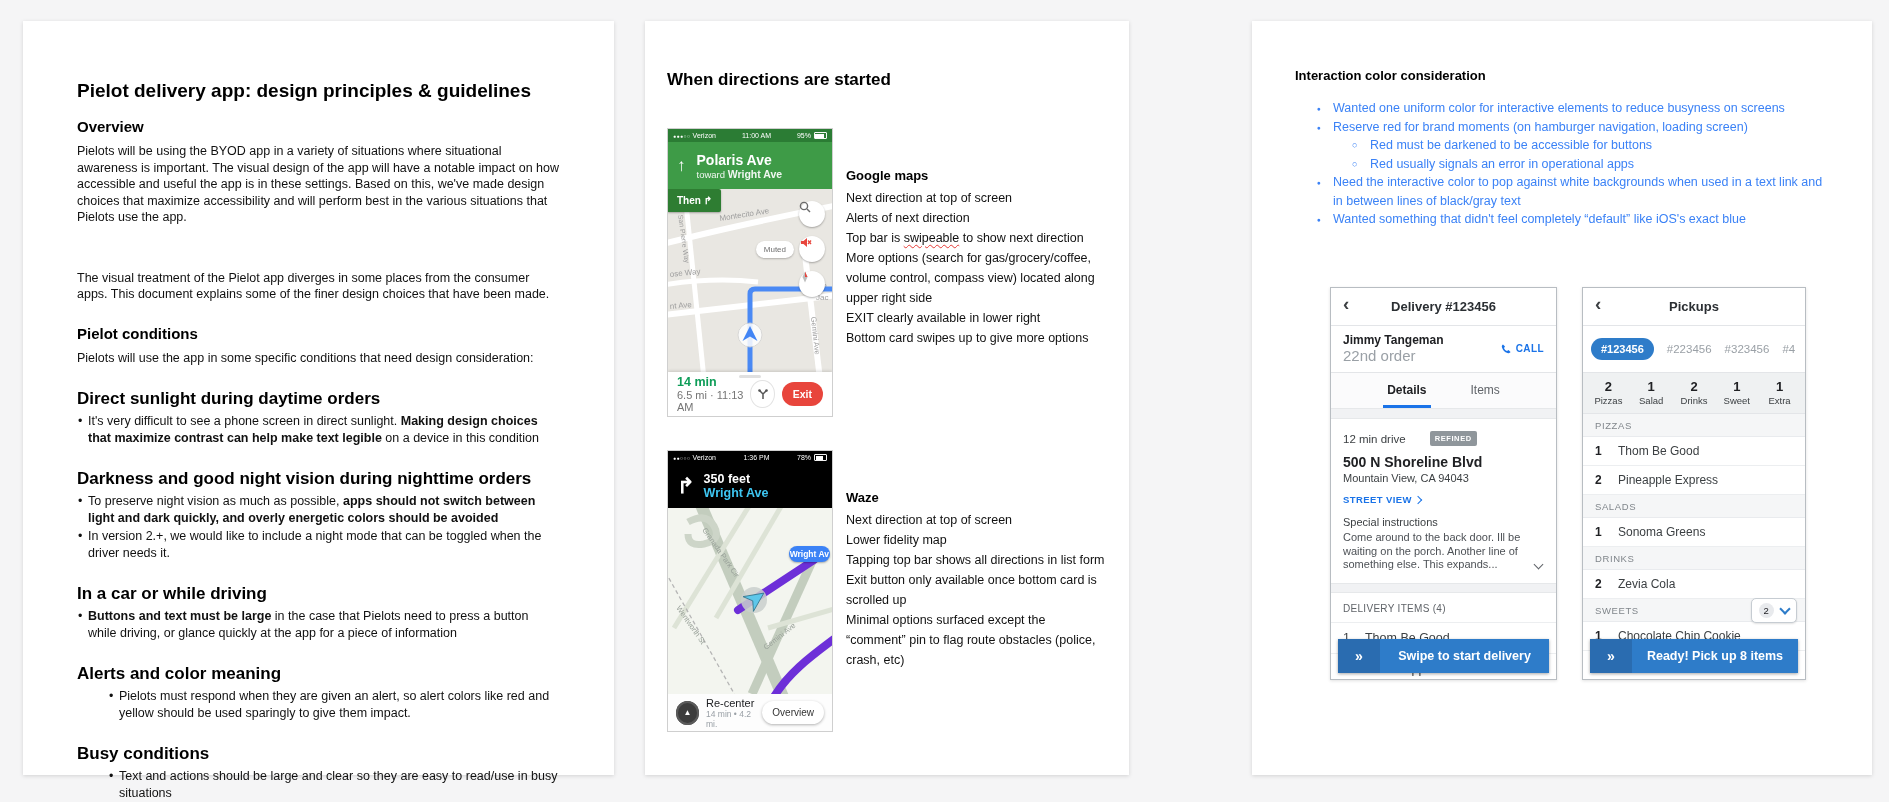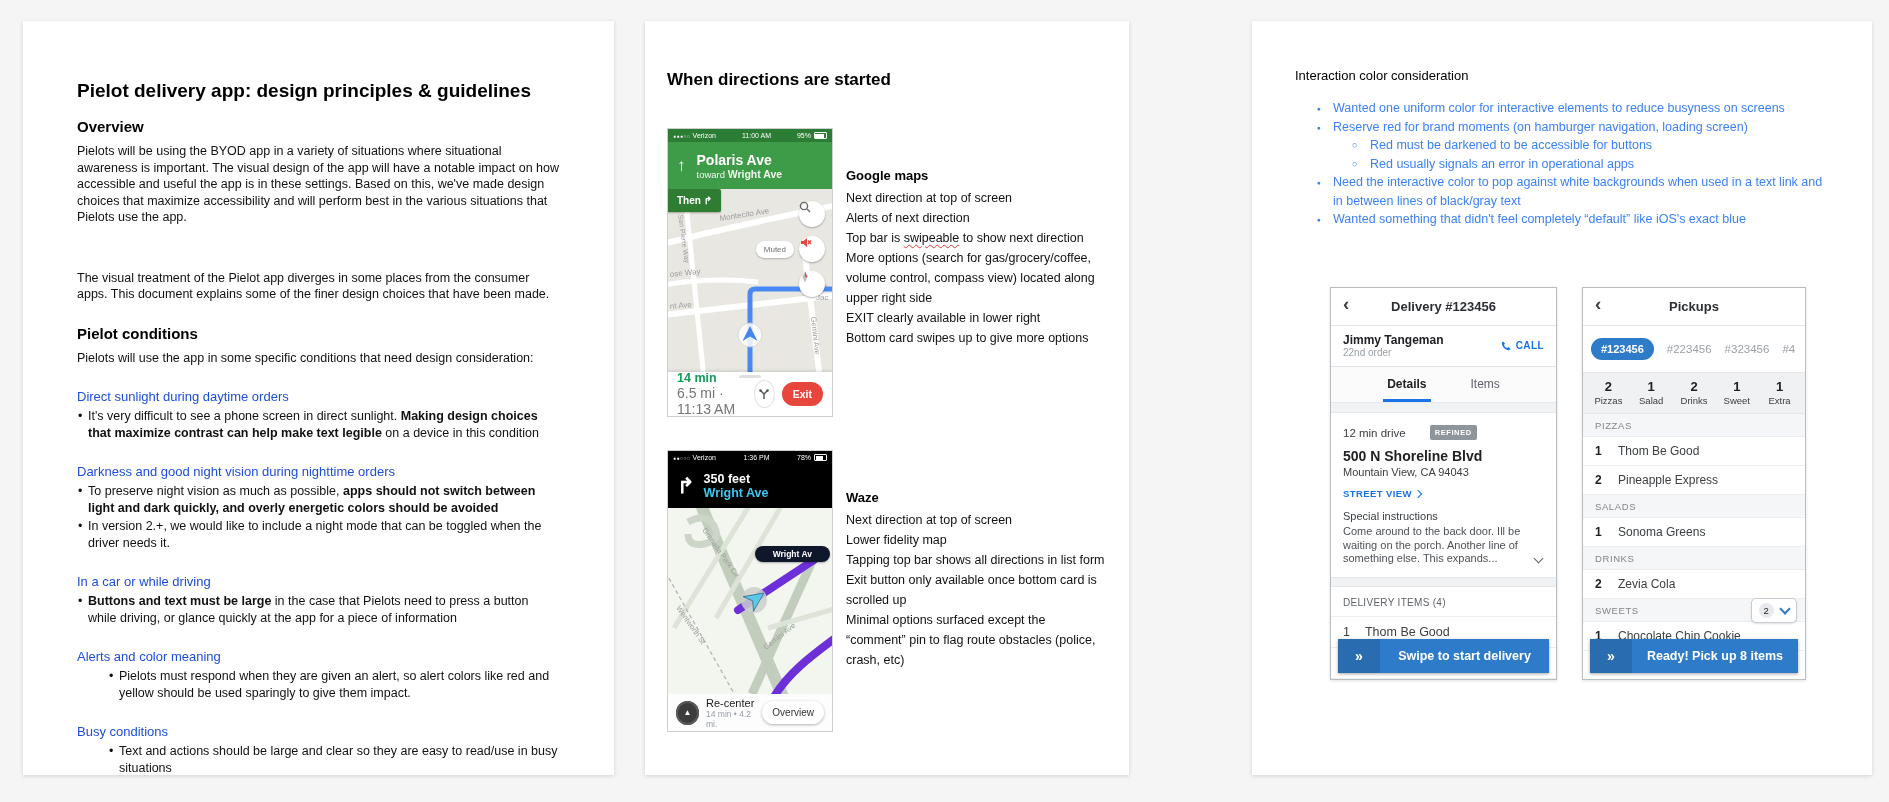--- a/index.html
+++ b/index.html
@@ -14,21 +14,21 @@
   #card2{left:645px;width:484px;}
   #card3{left:1252px;width:620px;}
 
   
   .doc1{padding:59px 54px 0 54px;}
   .doc1 h1{font-size:19px;font-weight:bold;margin:0 0 16px 0;color:#000;}
   .doc1 h2{font-size:15px;font-weight:bold;margin:0 0 8px 0;color:#000;}
   .doc1 p{font-size:12.5px;line-height:16.5px;margin:0;color:#111;}
   .p2{margin-top:44px !important;}
   .h2b{margin-top:22px !important;}
-  .doc1 h3{font-size:13px;font-weight:normal;margin:0 0 4px 0;color:#1d4ed8;}
+  .doc1 h3{font-size:17px;font-weight:bold;margin:0 0 4px 0;color:#000000;}
   .sec{margin-top:23px;}
   .bullet{position:relative;padding-left:11px;font-size:12.5px;line-height:16.5px;color:#111;margin-top:2px;}
   .bullet::before{content:"•";position:absolute;left:1px;top:0;}
   .indent{margin-left:31px;}
 
   
   .doc2{padding:49px 22px 0 22px;}
   .doc2 h2{font-size:17px;font-weight:bold;margin:0 0 38px 0;color:#000;}
   .mrow{display:flex;margin-bottom:33px;}
   .desc{margin-left:13px;padding-top:40px;width:372px;}
@@ -62,69 +62,69 @@
   .c-search{right:7px;top:12px;}
   .c-mute{right:7px;top:47px;}
   .c-comp{right:7px;top:82px;}
   .mutedpill{position:absolute;right:38px;top:52px;background:#fff;border-radius:9px;
         font-size:8px;color:#6f6f6f;padding:4px 8px;box-shadow:0 1px 2px rgba(0,0,0,.25);}
   .gfoot{height:44px;background:#fff;position:relative;display:flex;align-items:center;
          padding:0 9px;box-shadow:0 -1px 3px rgba(0,0,0,.15);}
   .gfoot::before{content:"";position:absolute;top:3px;left:50%;margin-left:-11px;width:22px;height:3px;
          border-radius:2px;background:#e0e0e0;}
   .eta{color:#0e9d58;font-weight:bold;font-size:12.5px;line-height:14px;}
-  .gmeta{font-size:14px;color:#757575;}
+  .gmeta{font-size:11px;color:#757575;}
   .fork{width:26px;height:26px;border-radius:50%;background:#fff;border:1px solid #e3e3e3;
         display:flex;align-items:center;justify-content:center;margin-left:auto;}
   .exitbtn{background:#e8453c;color:#fff;font-size:10.5px;font-weight:bold;border-radius:13px;
         padding:6px 11px;margin-left:7px;}
 
   
   .w .sbar{background:#000;}
   .whead{background:#000;color:#fff;height:44px;display:flex;align-items:center;padding:0 9px;}
   .whead .arr{font-size:21px;font-weight:bold;margin-right:9px;line-height:20px;}
   .wdist{font-size:12.5px;font-weight:bold;line-height:14px;}
   .wstreet{font-size:12.5px;font-weight:bold;color:#3ec6f2;line-height:14px;}
   .wmap{position:relative;height:186px;background:#f3f5ef;overflow:hidden;}
   .wmap svg{position:absolute;left:0;top:0;}
-  .wpill{position:absolute;right:2px;top:38px;background:#0f172a;color:#fff;font-size:8.5px;
-         font-weight:bold;padding:3px 18px;border-radius:9px;box-shadow:0 1px 2px rgba(0,0,0,.3);text-align:right;}
+  .wpill{position:absolute;right:2px;top:38px;background:#3b82f6;color:#fff;font-size:8.5px;
+         font-weight:bold;padding:3px 1px;border-radius:9px;box-shadow:0 1px 2px rgba(0,0,0,.3);text-align:right;}
   .wfoot{height:37px;background:rgba(253,253,253,.97);display:flex;align-items:center;
          padding:0 8px;box-shadow:0 -1px 2px rgba(0,0,0,.10);}
   .rc{width:24px;height:24px;border-radius:50%;background:#3c3c3c;color:#fff;display:flex;
       align-items:center;justify-content:center;font-size:8px;box-shadow:inset 0 0 0 2px #5a5a5a;margin-right:7px;}
   .rclabel{font-size:11px;color:#202124;line-height:12px;}
   .rcmeta{font-size:8.5px;color:#9aa0a6;}
   .ovw{margin-left:auto;background:#fff;border-radius:13px;padding:6px 10px;font-size:10px;
        color:#333;box-shadow:0 1px 3px rgba(0,0,0,.3);}
 
   
   .doc3{padding:47px 40px 0 43px;position:relative;height:707px;box-sizing:border-box;}
-  .doc3 h3{font-size:13px;font-weight:normal;margin:0 0 16px 0;color:#000;}
+  .doc3 h3{font-size:13px;font-weight:bold;margin:0 0 16px 0;color:#000;}
   .li{position:relative;padding-left:38px;font-size:12.5px;line-height:18.5px;color:#3b82f6;}
   .li::before{content:"●";font-size:6.5px;position:absolute;left:22px;top:1px;}
   .li.sub{padding-left:75px;}
   .li.sub::before{content:"○";font-size:9px;left:57px;top:0;}
 
   
   .mock{position:absolute;top:266px;height:391px;background:#fff;border:1px solid #b8bdc2;
         box-shadow:0 1px 3px rgba(0,0,0,.12);overflow:hidden;}
   #delivery{left:78px;width:225px;}
   #pickups{left:330px;width:222px;}
   .mhead{height:37px;display:flex;align-items:center;justify-content:center;position:relative;
          border-bottom:1px solid #e3e5e8;font-size:13px;font-weight:bold;color:#2b2f33;}
   .back{position:absolute;left:12px;font-size:19px;font-weight:bold;color:#3c4043;line-height:16px;top:8px;}
   .chevdn{display:inline-block;width:6px;height:6px;border-right:1.6px solid #5f6368;
           border-bottom:1.6px solid #5f6368;transform:rotate(45deg);}
   .chevr{display:inline-block;width:5px;height:5px;border-right:1.6px solid #1a73e8;
           border-bottom:1.6px solid #1a73e8;transform:rotate(-45deg);margin-left:3px;}
 
   .cust{display:flex;align-items:center;padding:7px 12px 8px 12px;border-bottom:1px solid #e3e5e8;}
   .cname{font-size:12px;font-weight:bold;color:#202124;line-height:14px;}
-  .corder{font-size:10px;color:#9aa0a6;}
+  .corder{font-size:15px;color:#9aa0a6;}
   .call{margin-left:auto;color:#1a73e8;font-size:10px;font-weight:bold;letter-spacing:.4px;
         display:flex;align-items:center;gap:5px;}
   .tabs{display:flex;justify-content:center;gap:36px;padding-top:10px;background:#fbfbfc;}
   .tab{font-size:12px;color:#5f6368;padding:0 4px 8px 4px;}
   .tab.on{color:#202124;font-weight:bold;border-bottom:3px solid #1a73e8;}
   .gapband{height:9px;background:#f1f2f4;border-top:1px solid #e6e8ea;border-bottom:1px solid #e6e8ea;}
   .dbody{padding:12px 12px 0 12px;}
   .driverow{display:flex;align-items:center;gap:24px;font-size:11.5px;color:#3c4043;}
   .refined{background:#8f969b;color:#fff;font-size:7.5px;font-weight:bold;letter-spacing:.6px;
            padding:3px 5px;border-radius:2px;}

